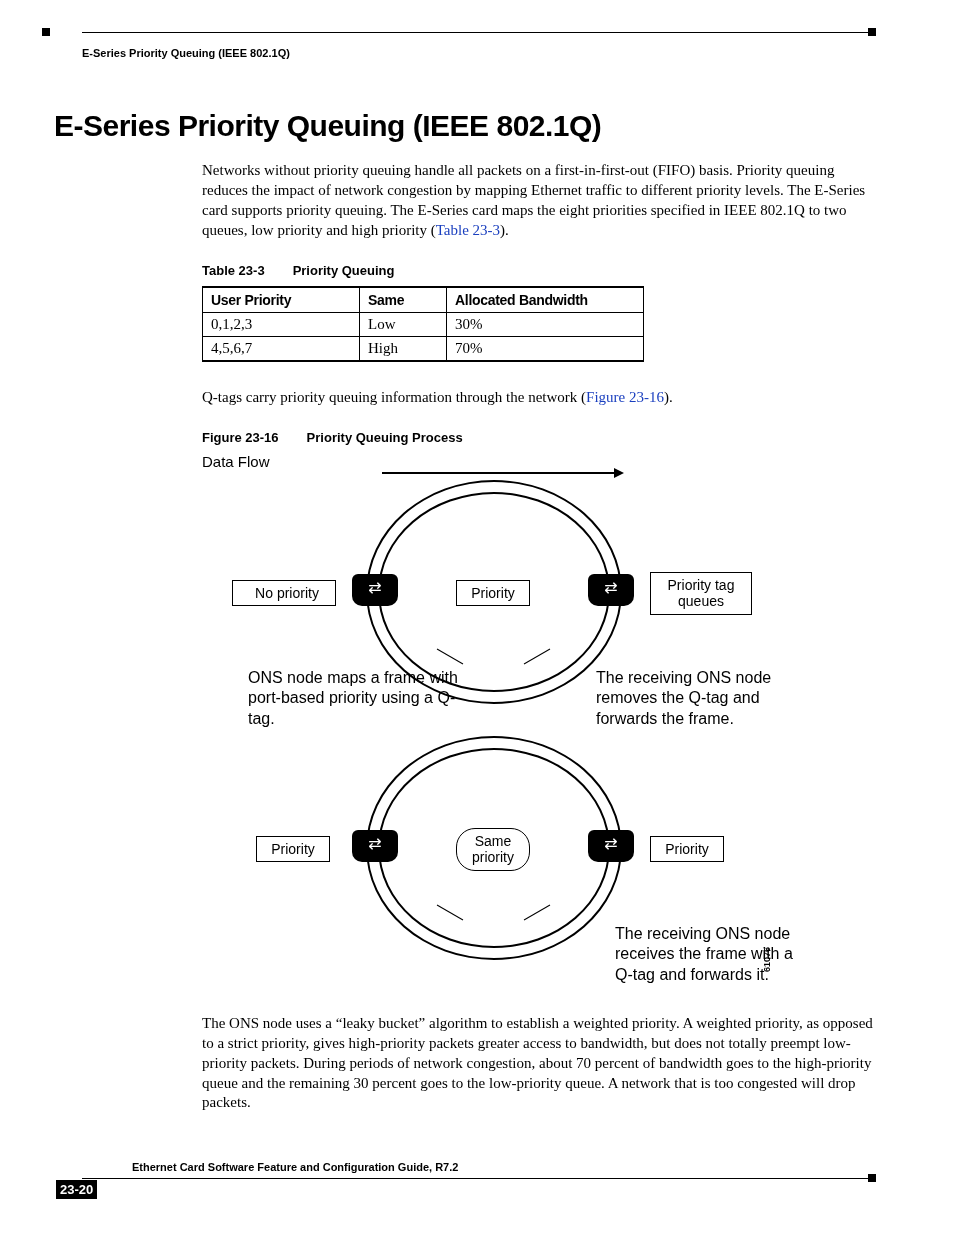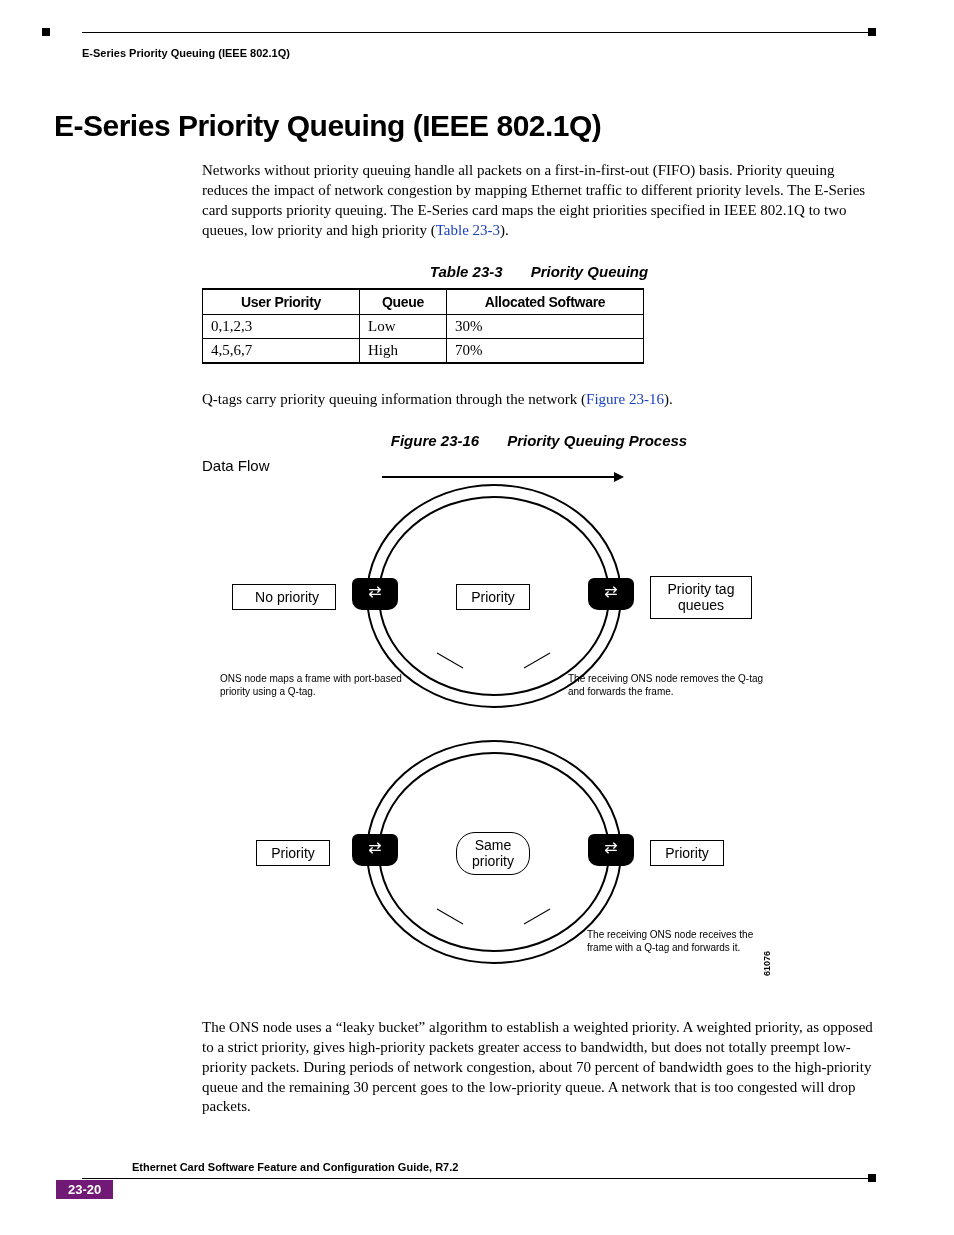--- a/index.html
+++ b/index.html
@@ -60,37 +60,35 @@
   }
   .body-text {
     font-size: 15px;
     line-height: 1.33;
     margin: 0 0 14px 120px;
     width: 680px;
   }
   .link { color: #1a3fbf; }
   .table-caption, .figure-caption {
     font-family: Arial, Helvetica, sans-serif;
-    font-style: italic;
-    font-weight: bold;
-    font-size: 15px;
+    font-weight: bold;
+    font-size: 13px;
     margin: 22px 0 8px 120px;
-    text-align: center;
   }
   .table-caption .num, .figure-caption .num { margin-right: 28px; }
   table.data {
     border-collapse: collapse;
     margin-left: 120px;
     font-size: 15px;
   }
   table.data th {
     font-family: Arial, Helvetica, sans-serif;
     font-weight: bold;
     font-size: 14px;
-    text-align: center;
+    text-align: left;
     padding: 4px 8px;
     border: 1px solid #000;
     border-top: 2px solid #000;
     letter-spacing: -0.3px;
   }
   table.data td {
     padding: 3px 8px;
     border-left: 1px solid #000;
     border-right: 1px solid #000;
     border-bottom: 1px solid #000;
@@ -168,23 +166,24 @@
     position: absolute;
     background: #fff;
     border: 1px solid #000;
     text-align: center;
     font-size: 14px;
     padding: 4px 6px;
     line-height: 1.2;
   }
   .caption-block {
     position: absolute;
-    font-size: 10px;
+    font-size: 16px;
     line-height: 1.3;
     width: 210px;
+    margin-left: 28px;
   }
   .lead-line {
     position: absolute;
     background: #000;
   }
   .fig-id {
     position: absolute;
     font-size: 9px;
     font-weight: bold;
     transform: rotate(-90deg);
@@ -210,26 +209,26 @@
     left: 132px;
     bottom: 62px;
     font-family: Arial, Helvetica, sans-serif;
     font-weight: bold;
     font-size: 11px;
   }
   .page-num-box {
     position: absolute;
     left: 56px;
     bottom: 36px;
-    background: #701a75;
+    background: #000000;
     color: #fff;
     font-family: Arial, Helvetica, sans-serif;
     font-weight: bold;
     font-size: 13px;
-    padding: 2px 12px;
+    padding: 2px 4px;
   }
 </style>
 </head>
 <body>
 
 <div class="page">
 
   <div class="rule-wrap">
     <div class="rule-start-box"></div>
     <div class="rule-end-box"></div>
@@ -243,22 +242,22 @@
   </p>
 
   <div class="table-caption">
     <span class="num">Table 23-3</span><span>Priority Queuing</span>
   </div>
 
   <table class="data">
     <thead>
       <tr>
         <th class="col-a">User Priority</th>
-        <th class="col-b">Queue</th>
-        <th class="col-c">Allocated Software</th>
+        <th class="col-b">Same</th>
+        <th class="col-c">Allocated Bandwidth</th>
       </tr>
     </thead>
     <tbody>
       <tr>
         <td>0,1,2,3</td>
         <td>Low</td>
         <td>30%</td>
       </tr>
       <tr>
         <td>4,5,6,7</td>

